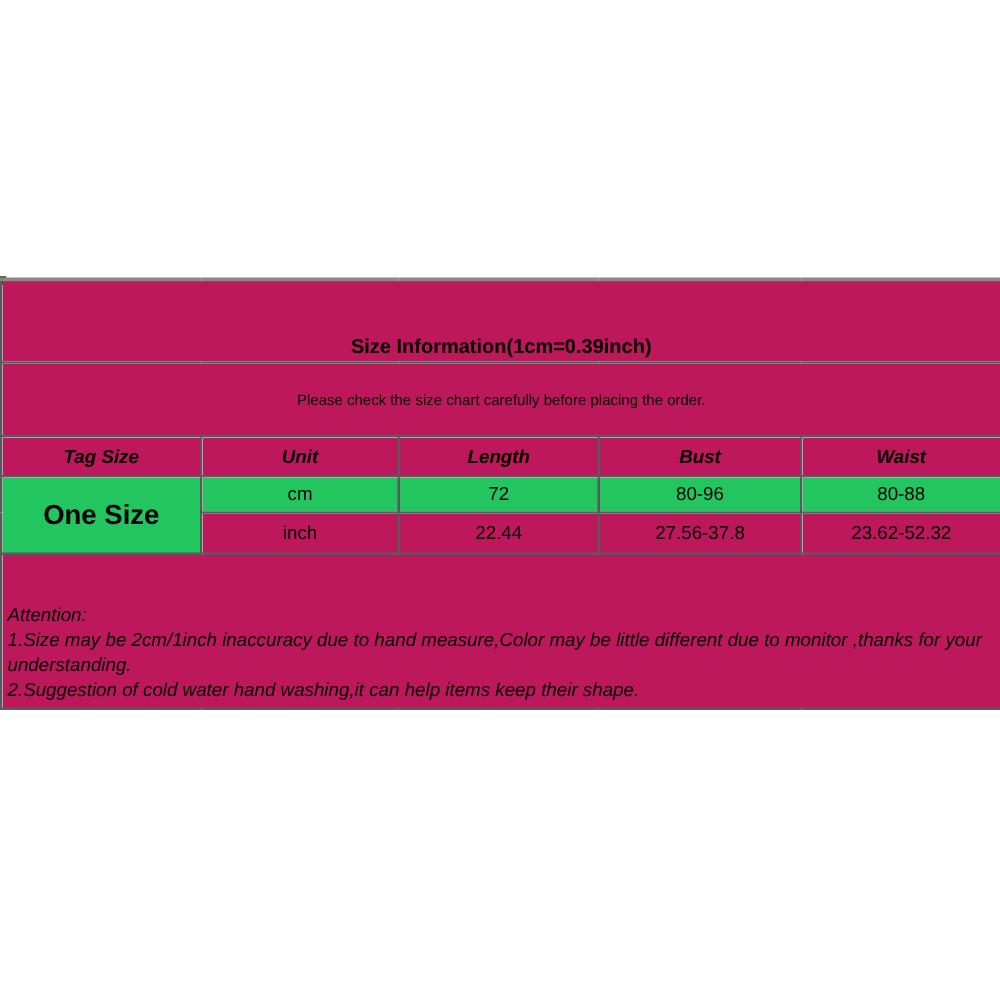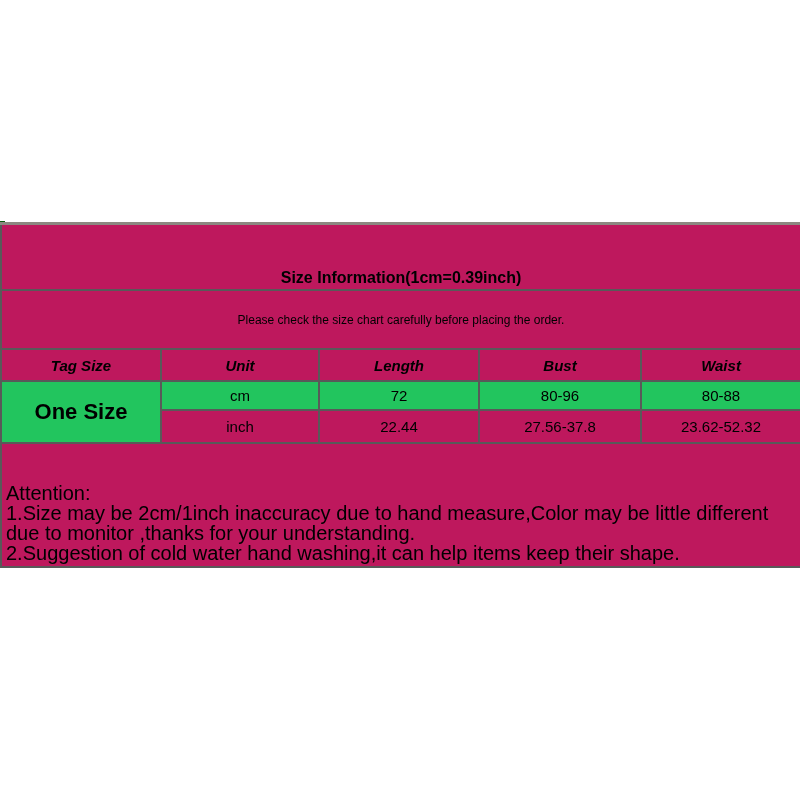--- a/index.html
+++ b/index.html
@@ -62,21 +62,22 @@
   #size-table tr.row-inch td {
     height: 31px;
     margin-left: 15px;
   }
   #size-table tr.attention-row td {
     height: 119px;
     vertical-align: bottom;
     text-align: left;
     padding: 0 4px 3px 4px;
     line-height: 20px;
-    font-size: 20px;
+    font-size: 15px;
+    font-style: italic;
   }
   .corner-speck {
     position: absolute;
     left: 0;
     top: 221px;
     width: 5px;
     height: 7px;
     background: #0b5a0b;
   }
 </style>

